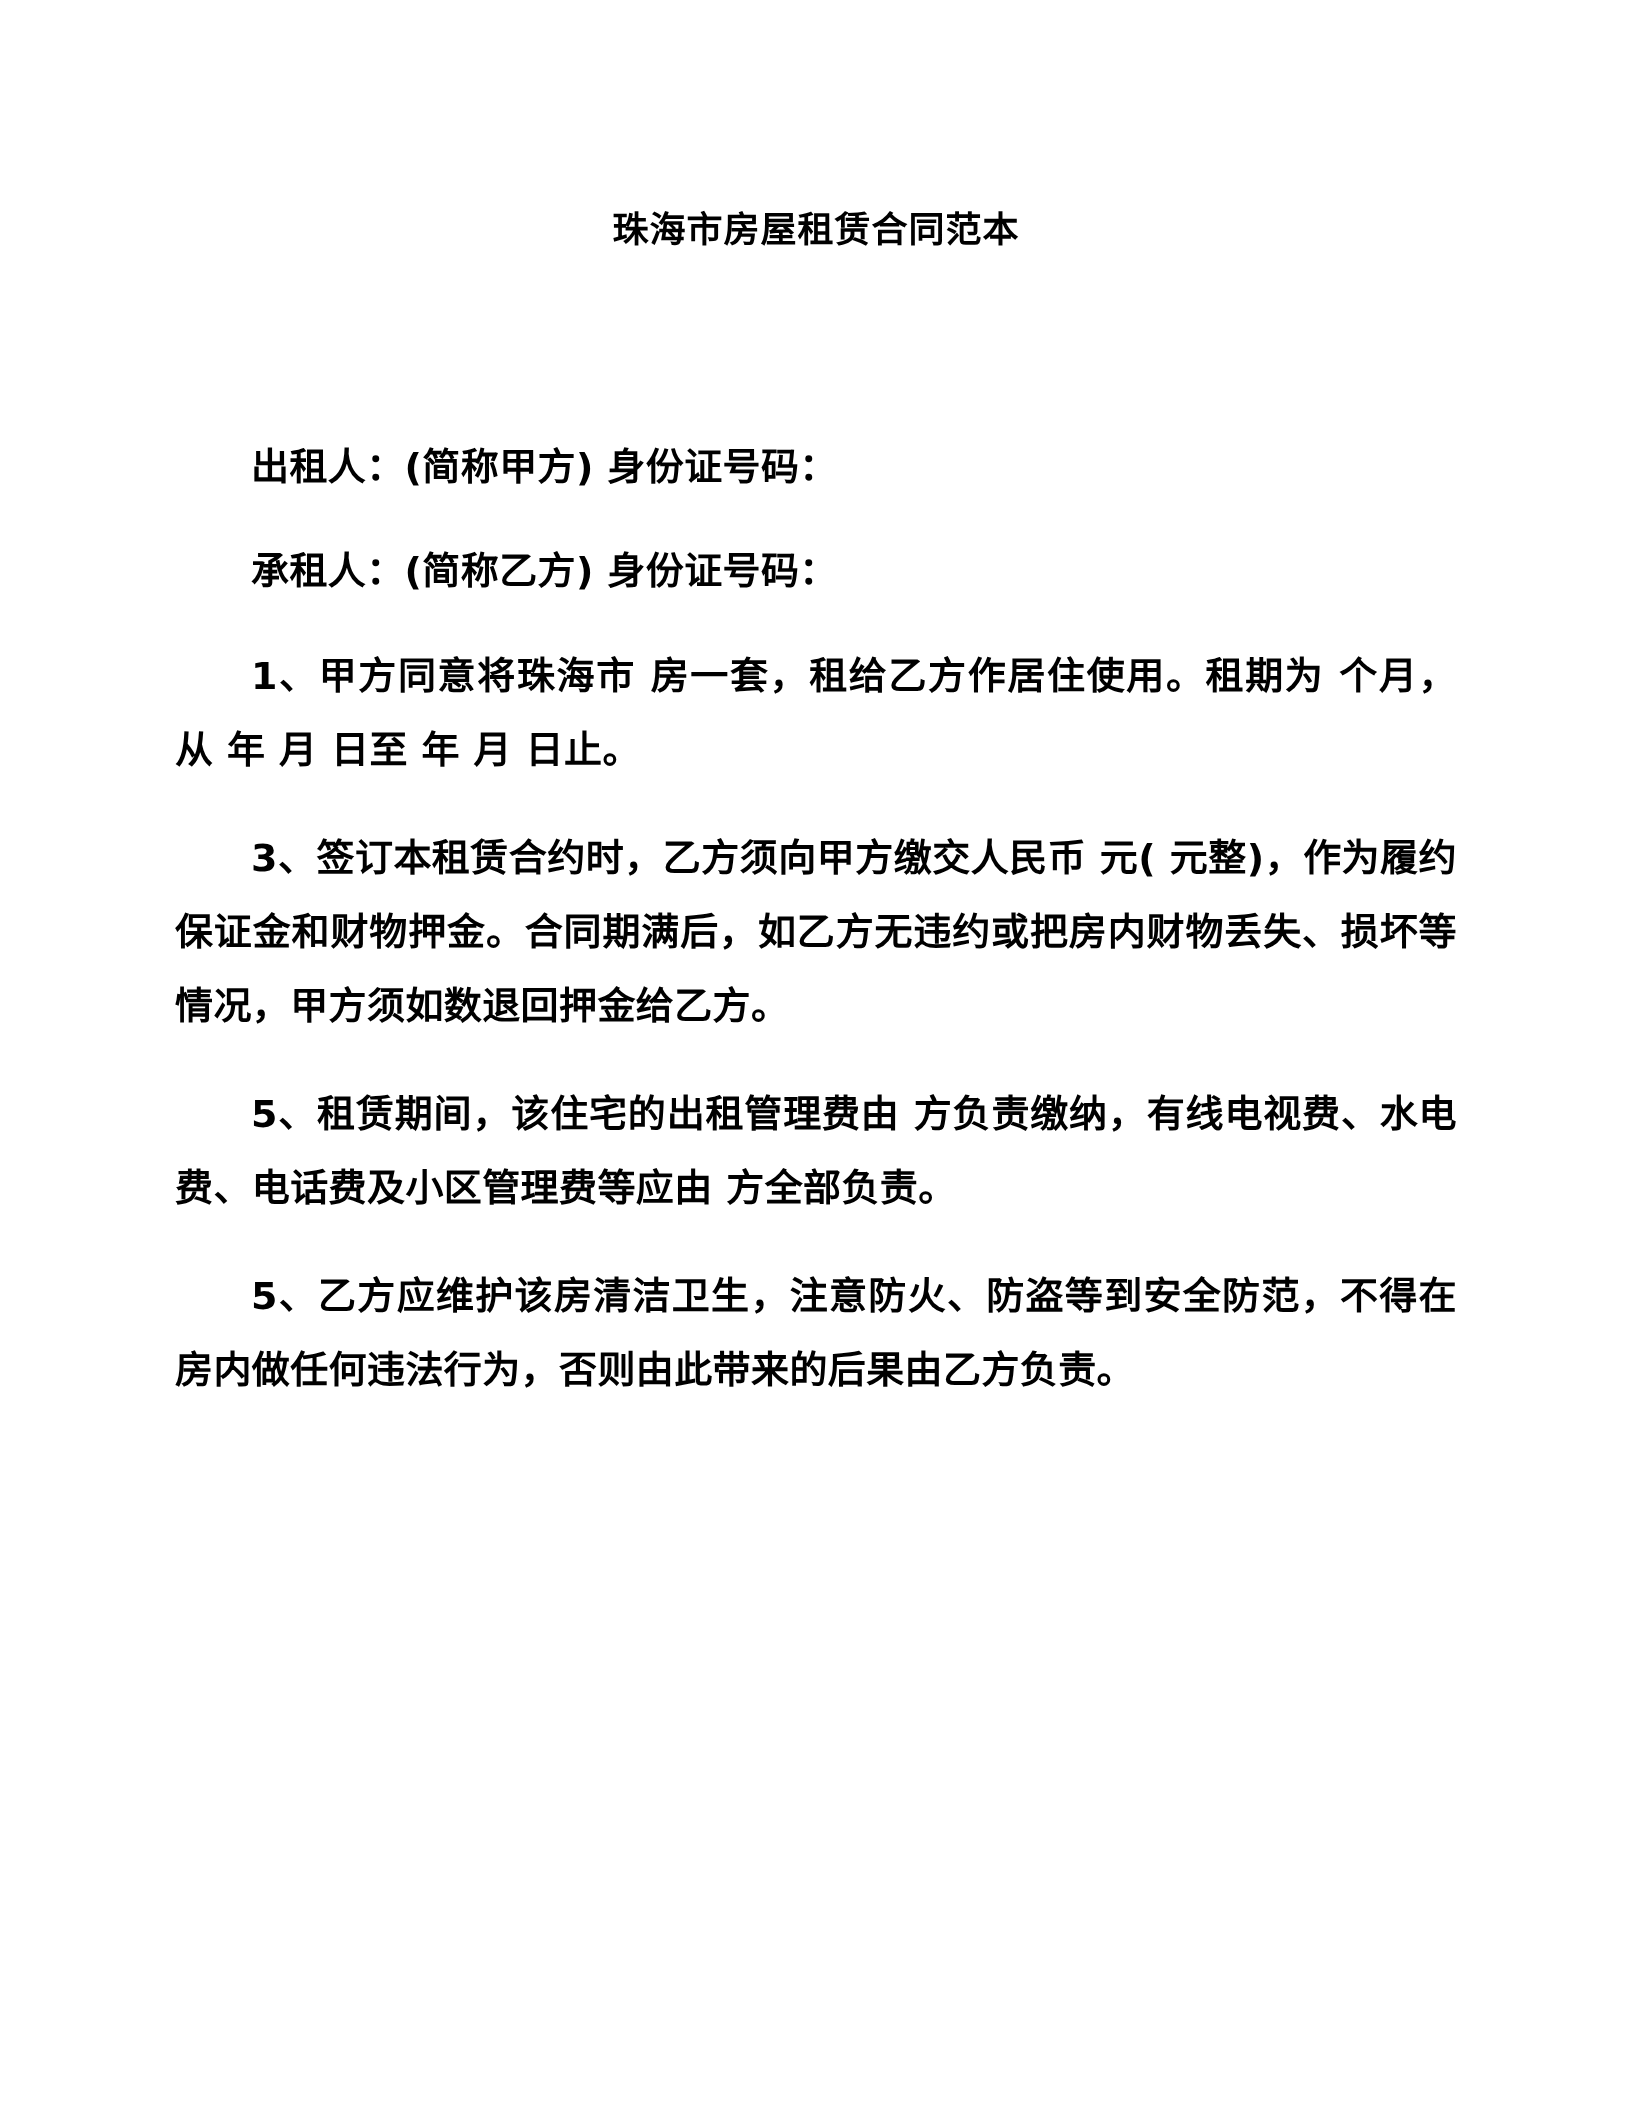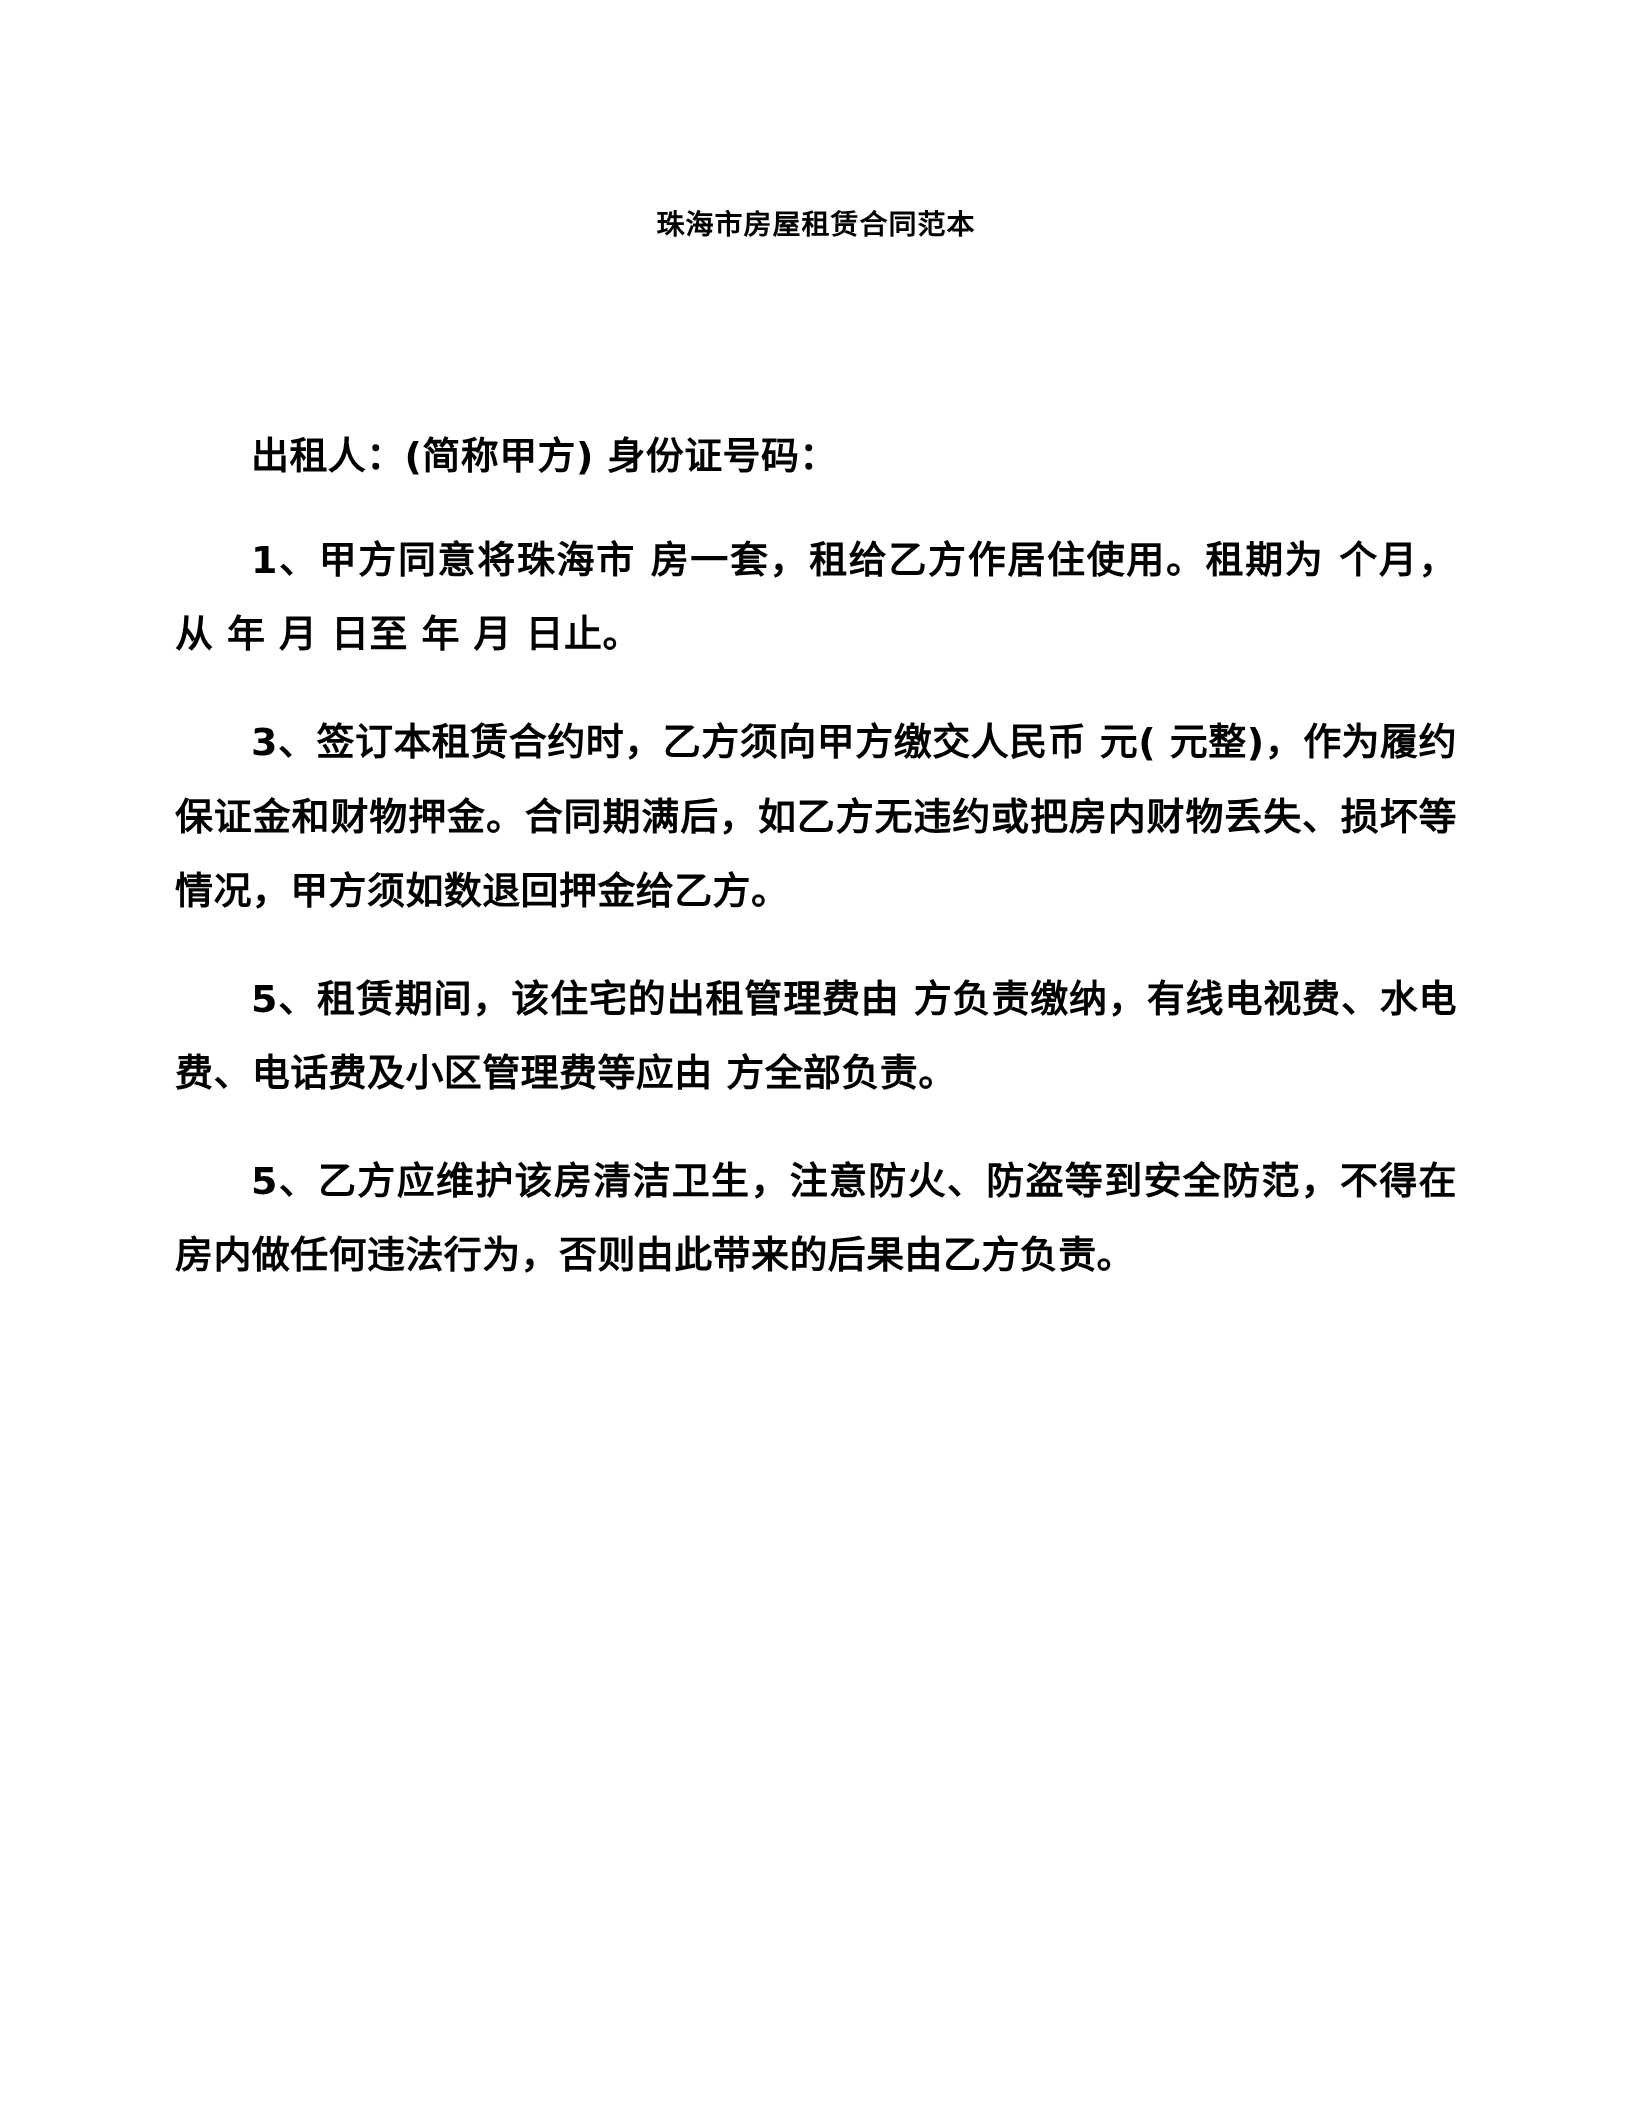--- a/index.html
+++ b/index.html
@@ -16,21 +16,21 @@
     -webkit-font-smoothing: antialiased;
   }
   .page {
     width: 1632px;
     min-height: 2112px;
     box-sizing: border-box;
     padding: 150px 175px 80px 175px;
     background: #ffffff;
   }
   .doc-title {
-    font-size: 28px;
+    font-size: 36px;
     font-weight: bold;
     text-align: center;
     letter-spacing: 1px;
     line-height: 1.4;
     margin: 55px 0 4px 0;
     padding: 0;
   }
   .body-block {
     margin-top: 175px;
   }
@@ -55,20 +55,21 @@
 <body>
 
 <div class="page">
 
   <h1 class="doc-title">珠海市房屋租赁合同范本</h1>
 
   <div class="body-block">
 
     <p class="para tight">出租人：(简称甲方) 身份证号码：</p>
 
+    <p class="para tight">承租人：(简称乙方) 身份证号码：</p>
 
 
     <p class="para">1、甲方同意将珠海市 房一套，租给乙方作居住使用。租期为 个月，从 年 月 日至 年 月 日止。</p>
 
 
     <p class="para">3、签订本租赁合约时，乙方须向甲方缴交人民币 元( 元整)，作为履约保证金和财物押金。合同期满后，如乙方无违约或把房内财物丢失、损坏等情况，甲方须如数退回押金给乙方。</p>
 
     <p class="para">5、租赁期间，该住宅的出租管理费由 方负责缴纳，有线电视费、水电费、电话费及小区管理费等应由 方全部负责。</p>
 
     <p class="para">5、乙方应维护该房清洁卫生，注意防火、防盗等到安全防范，不得在房内做任何违法行为，否则由此带来的后果由乙方负责。</p>

